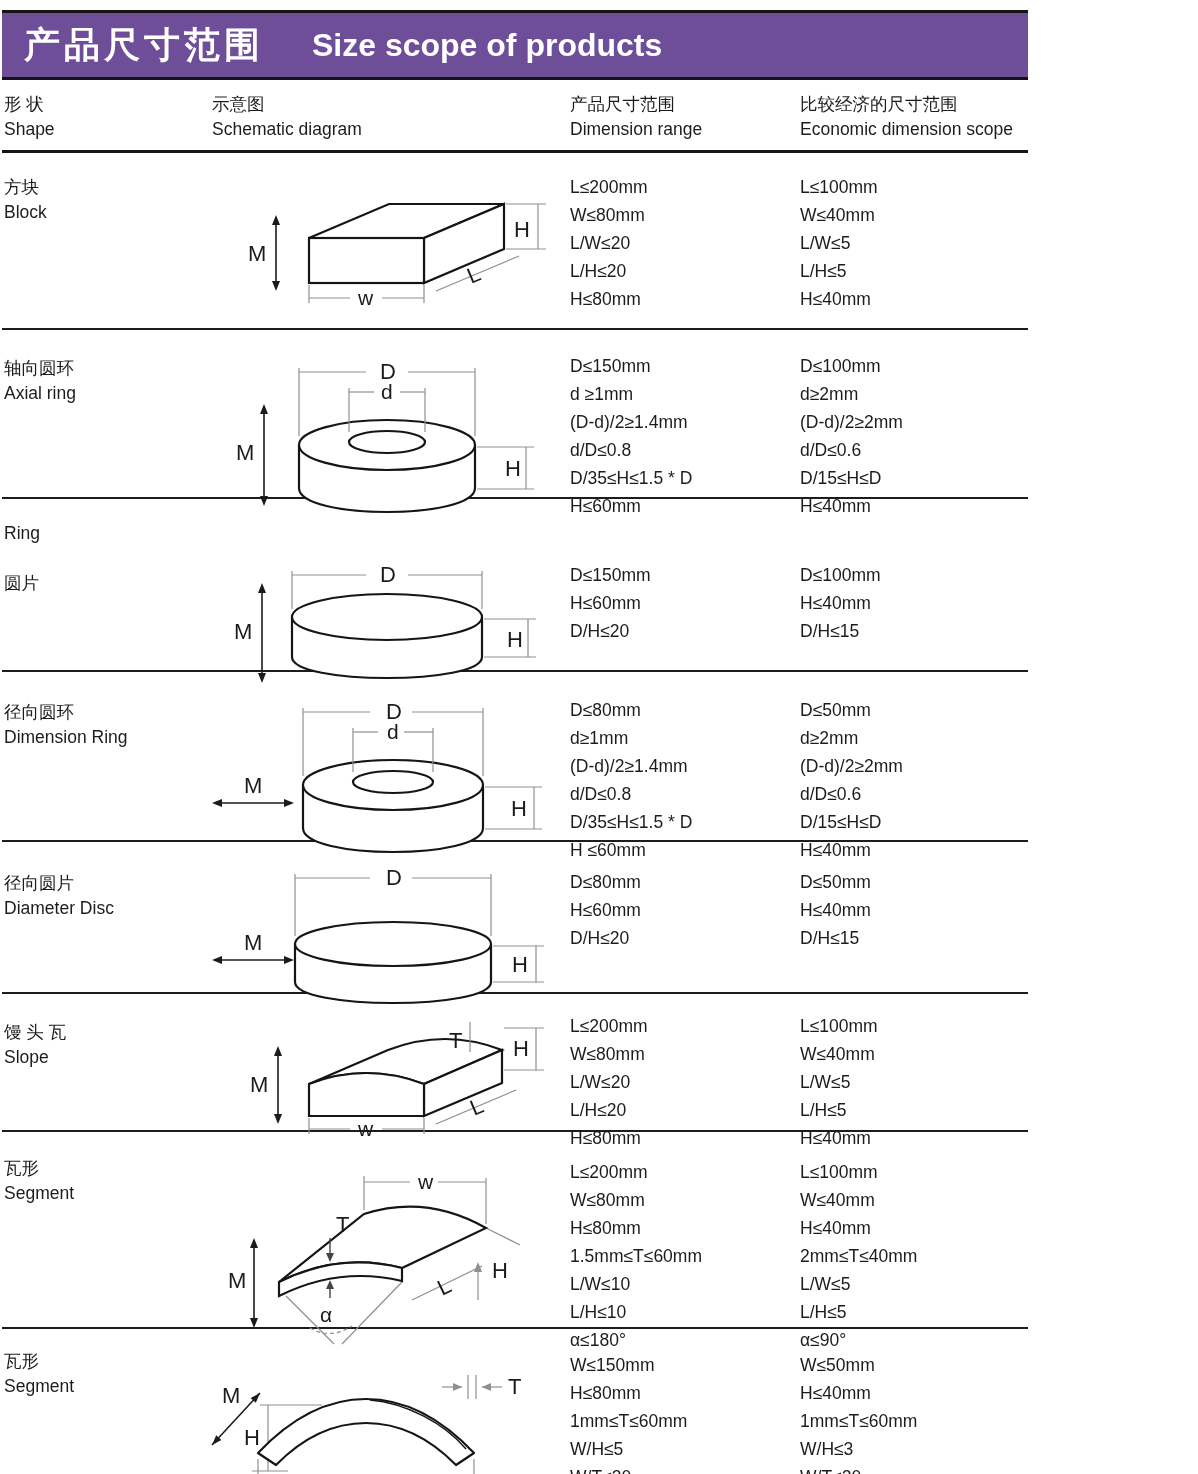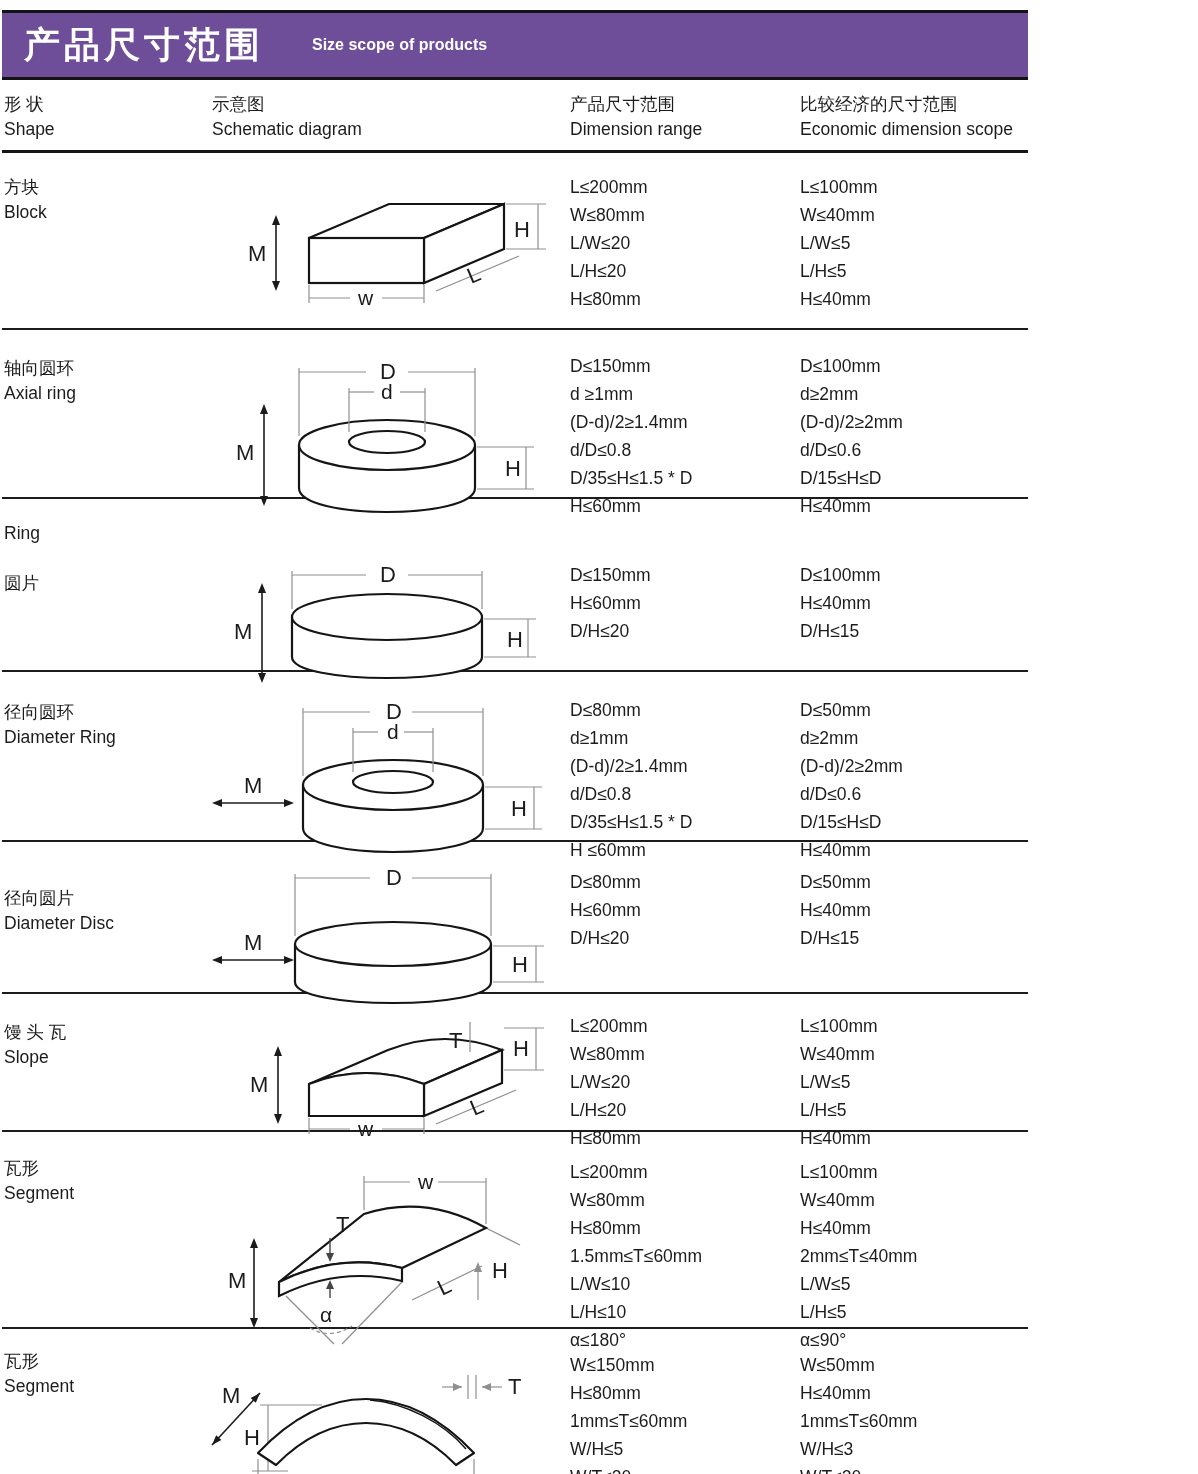--- a/index.html
+++ b/index.html
@@ -3,21 +3,21 @@
 <meta charset="utf-8">
 <style>
   *{margin:0;padding:0;box-sizing:border-box}
   html,body{background:#fff}
   body{width:1198px;height:1474px;position:relative;
        font-family:"Liberation Sans","DejaVu Sans",sans-serif;color:#1c1c1c;overflow:hidden}
   .table{position:absolute;left:2px;top:10px;width:1026px}
   .titlebar{height:70px;background:#6e4e98;border-top:3px solid #141414;border-bottom:3px solid #141414;
             display:flex;align-items:center;gap:48px;padding-left:22px;color:#fff}
   .title-zh{font-size:36px;font-weight:bold;letter-spacing:4px}
-  .title-en{font-size:16px;font-weight:bold}
+  .title-en{font-size:32px;font-weight:bold}
   .grid{display:grid;grid-template-columns:210px 358px 230px 228px}
   .colheader{padding-top:12px;padding-bottom:8px;border-bottom:3px solid #161616;
              font-size:17.5px;line-height:25px;white-space:pre-line}
   .colheader .c0{padding-left:2px}
   .trow{border-bottom:2px solid #1c1c1c;position:relative}
   .cell{white-space:pre-line}
   .shape{font-size:17.5px;line-height:25px;padding-left:2px}
   .dims{font-size:17.5px;line-height:28px}
   .schem{position:relative}
   .schem svg{display:block}
@@ -168,21 +168,21 @@
     <div class="cell dims" style="padding-top:62px">D≤150mm
 H≤60mm
 D/H≤20</div>
     <div class="cell dims" style="padding-top:62px">D≤100mm
 H≤40mm
 D/H≤15</div>
   </div>
 
   <div class="grid trow" style="height:170px">
     <div class="cell shape" style="padding-top:28px">径向圆环
-Diameter Ring</div>
+Dimension Ring</div>
     <div class="cell schem">
       <svg viewBox="0 0 350 168" width="350" height="168" style="margin:0 0 0 -4px">
         <g class="shapeln">
           <path d="M95,95 L95,138 C95,170 275,170 275,138 L275,95"></path>
           <ellipse cx="185" cy="95" rx="90" ry="25"></ellipse>
           <ellipse cx="185" cy="92" rx="40" ry="11"></ellipse>
         </g>
         <g class="dimln">
           <line x1="95" y1="86" x2="95" y2="18"></line>
             <line x1="275" y1="86" x2="275" y2="18"></line>
@@ -213,21 +213,21 @@
 H ≤60mm</div>
     <div class="cell dims" style="padding-top:24px">D≤50mm
 d≥2mm
 (D-d)/2≥2mm
 d/D≤0.6
 D/15≤H≤D
 H≤40mm</div>
   </div>
 
   <div class="grid trow" style="height:152px">
-    <div class="cell shape" style="padding-top:44px">径向圆片
+    <div class="cell shape" style="padding-top:29px">径向圆片
 Diameter Disc</div>
     <div class="cell schem">
       <svg viewBox="0 0 350 150" width="350" height="150" style="margin:0 0 0 -4px">
         <g class="shapeln">
           <path d="M87,84 L87,122 C87,150 283,150 283,122 L283,84"></path>
           <ellipse cx="185" cy="84" rx="98" ry="22"></ellipse>
         </g>
         <g class="dimln">
           <line x1="87" y1="76" x2="87" y2="14"></line>
             <line x1="283" y1="76" x2="283" y2="14"></line>

